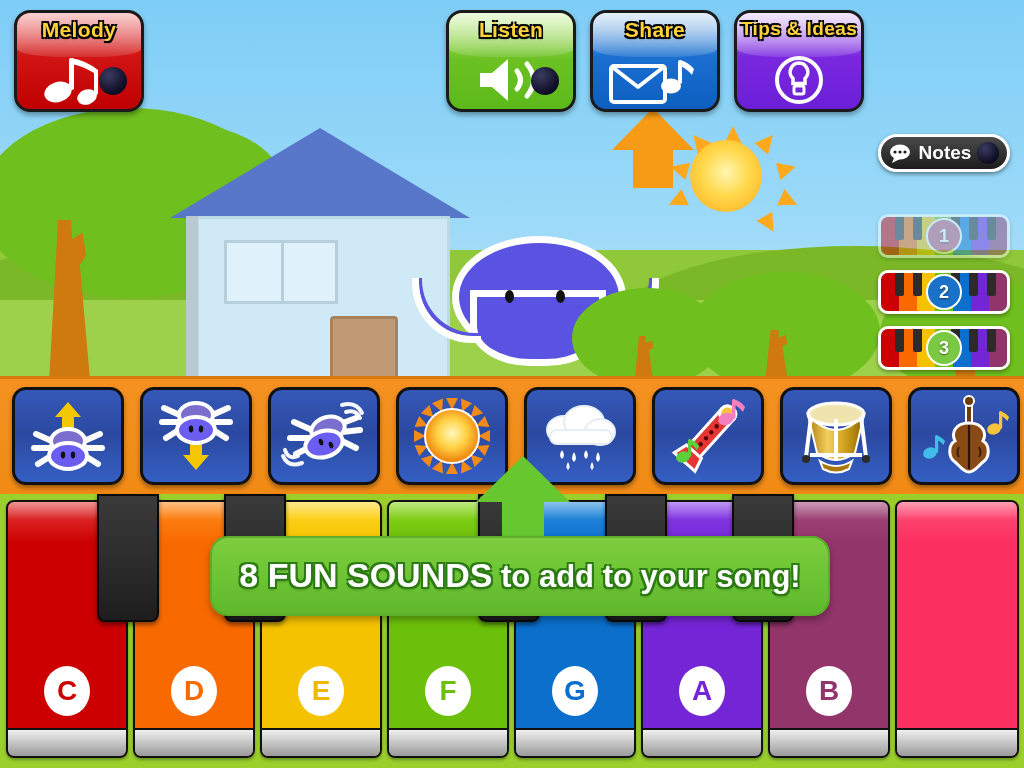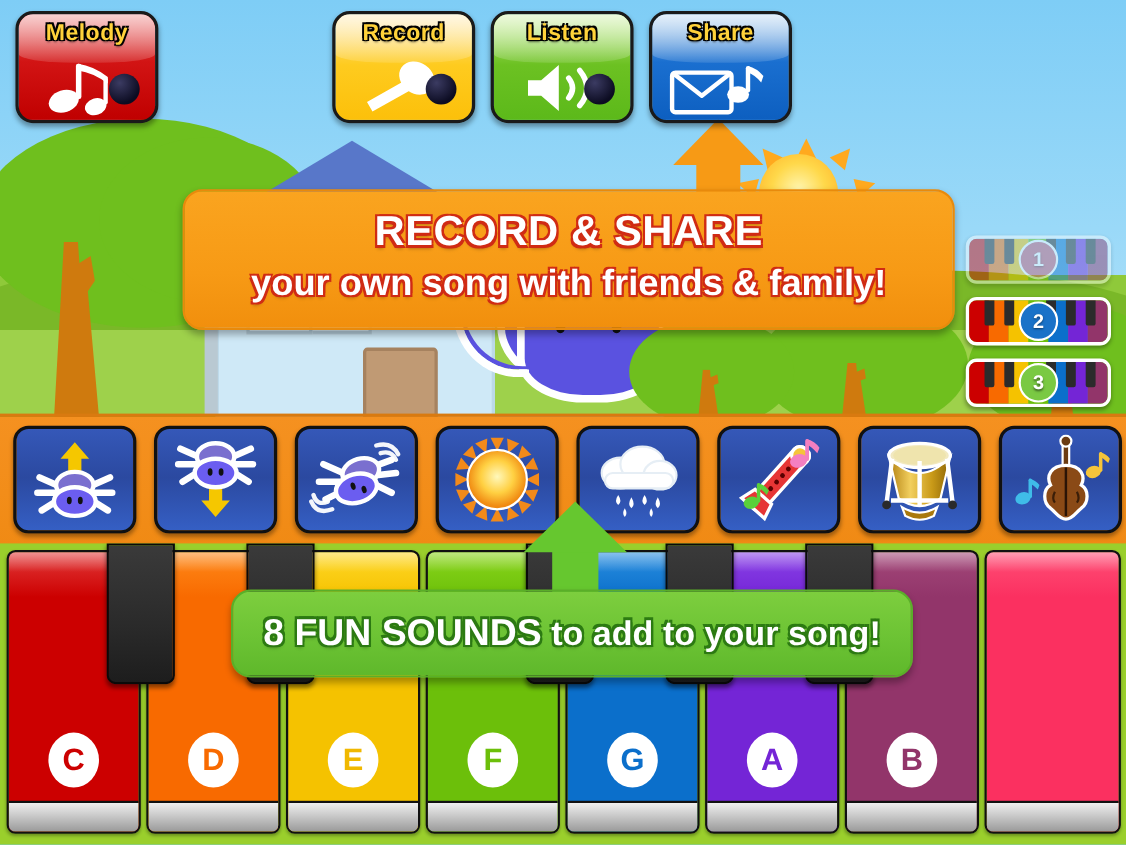--- a/index.html
+++ b/index.html
@@ -212,33 +212,20 @@
             <ellipse cx="45" cy="43" rx="10" ry="7.5" transform="rotate(-18 45 43)"></ellipse>
             <rect x="52" y="16" width="4" height="25" rx="2"></rect>
             <path d="M29 4 q14 2 27 12 l0 6 q-13 -10 -27 -12 z"></path>
           </g>
         </svg>
       </div>
       <div class="dot"></div>
     </div>
 
 
-    <div class="tbtn" style="left:302px;background:linear-gradient(to bottom,#ffe49b 0%,#fecb1f 48%,#fcc00a 100%);">
-      <div class="gloss"></div>
-      <div class="tlabel">Record</div>
-      <div class="ticon">
-        <svg width="76" height="52" viewBox="0 0 76 52">
-          <g fill="#fff" stroke="#fff" stroke-width="2">
-            <ellipse cx="50" cy="17" rx="16" ry="13" transform="rotate(35 50 17)"></ellipse>
-            <path d="M42 28 L10 46 l-4 -7 L38 21 z"></path>
-          </g>
-        </svg>
-      </div>
-      <div class="dot"></div>
-    </div>
 
     <div class="tbtn" style="left:446px;background:linear-gradient(to bottom,#bdeb84 0%,#6cc122 48%,#5cb91a 100%);">
       <div class="gloss"></div>
       <div class="tlabel">Listen</div>
       <div class="ticon">
         <svg width="74" height="50" viewBox="0 0 74 50">
           <path d="M6 18 h12 L34 4 v42 L18 32 H6 z" fill="#fff"></path>
           <g stroke="#fff" stroke-width="5" fill="none" stroke-linecap="round">
             <path d="M43 16 q7 9 0 18"></path>
             <path d="M53 9 q13 16 0 32"></path>
@@ -259,23 +246,47 @@
           </g>
           <g fill="#fff">
             <ellipse cx="64" cy="32" rx="10" ry="7.5"></ellipse>
             <rect x="71" y="6" width="4" height="24" rx="2"></rect>
             <path d="M73 6 q8 2 14 9 l-2 6 q-6 -7 -12 -9 z"></path>
           </g>
         </svg>
       </div>
     </div>
 
-
-  </div>
-
+    <div class="tbtn" style="left:734px;background:linear-gradient(to bottom,#d3aaf0 0%,#7a28e0 45%,#6b1fd6 100%);">
+      <div class="gloss"></div>
+      <div class="tlabel" style="font-size:19px;">Tips &amp; Ideas</div>
+      <div class="ticon">
+        <svg width="58" height="54" viewBox="0 0 58 54">
+          <circle cx="29" cy="27" r="22" fill="none" stroke="#fff" stroke-width="4"></circle>
+          <path d="M29 10 a9 9 0 0 1 6 15.5 v5 h-12 v-5 A9 9 0 0 1 29 10 z" fill="none" stroke="#fff" stroke-width="3.5"></path>
+          <rect x="24" y="33" width="10" height="8" rx="2" fill="none" stroke="#fff" stroke-width="3"></rect>
+        </svg>
+      </div>
+    </div>
+
+  </div>
+
+  <div class="notes-btn">
+    <svg width="24" height="20" viewBox="0 0 24 20">
+      <ellipse cx="11" cy="9" rx="10" ry="7.5" fill="#fff"></ellipse>
+      <path d="M5 15 l-2 5 l8 -4 z" fill="#fff"></path>
+      <g fill="#1c1c1c">
+          <circle cx="6" cy="9" r="1.6"></circle>
+          <circle cx="11" cy="9" r="1.6"></circle>
+          <circle cx="16" cy="9" r="1.6"></circle>
+        </g>
+    </svg>
+    <span class="notes-label">Notes</span>
+    <span style="width:22px;height:22px;border-radius:50%;background:radial-gradient(circle at 35% 30%,#3b3b62,#0c0c22 70%);"></span>
+  </div>
 
   <div class="preset faded" style="top:214px;">
     <div class="wk" style="background:#cc0000"></div>
     <div class="wk" style="background:#f86a00"></div>
     <div class="wk" style="background:#f5c200"></div>
     <div class="wk" style="background:#6cbf0a"></div>
     <div class="wk" style="background:#0b6fcb"></div>
     <div class="wk" style="background:#7425d6"></div>
     <div class="wk" style="background:#92356a"></div>
     <div class="blk" style="left:14px"></div>
@@ -311,24 +322,20 @@
     <div class="wk" style="background:#7425d6"></div>
     <div class="wk" style="background:#92356a"></div>
     <div class="blk" style="left:14px"></div>
     <div class="blk" style="left:32px"></div>
     <div class="blk" style="left:70px"></div>
     <div class="blk" style="left:88px"></div>
     <div class="blk" style="left:106px"></div>
     <div class="preset-num" style="background:#7ac943">3</div>
   </div>
 
-  <div class="banner banner-orange">
-    <div class="bline1">RECORD &amp; SHARE</div>
-    <div class="bline2">your own song with friends &amp; family!</div>
-  </div>
 
   <div class="soundbar">
 
     <div class="sbtn" style="left:12px;">
       <svg width="88" height="80" viewBox="0 0 88 80">
         <path d="M44 6 l13 15 h-7 v12 h-12 V21 h-7 z" fill="#f5c700"></path>
         <g stroke="#fff" stroke-width="6" fill="none" stroke-linecap="round">
           <path d="M30 46 L12 38 M30 52 L10 52 M30 58 L14 68"></path>
           <path d="M58 46 L76 38 M58 52 L78 52 M58 58 L74 68"></path>
         </g>

